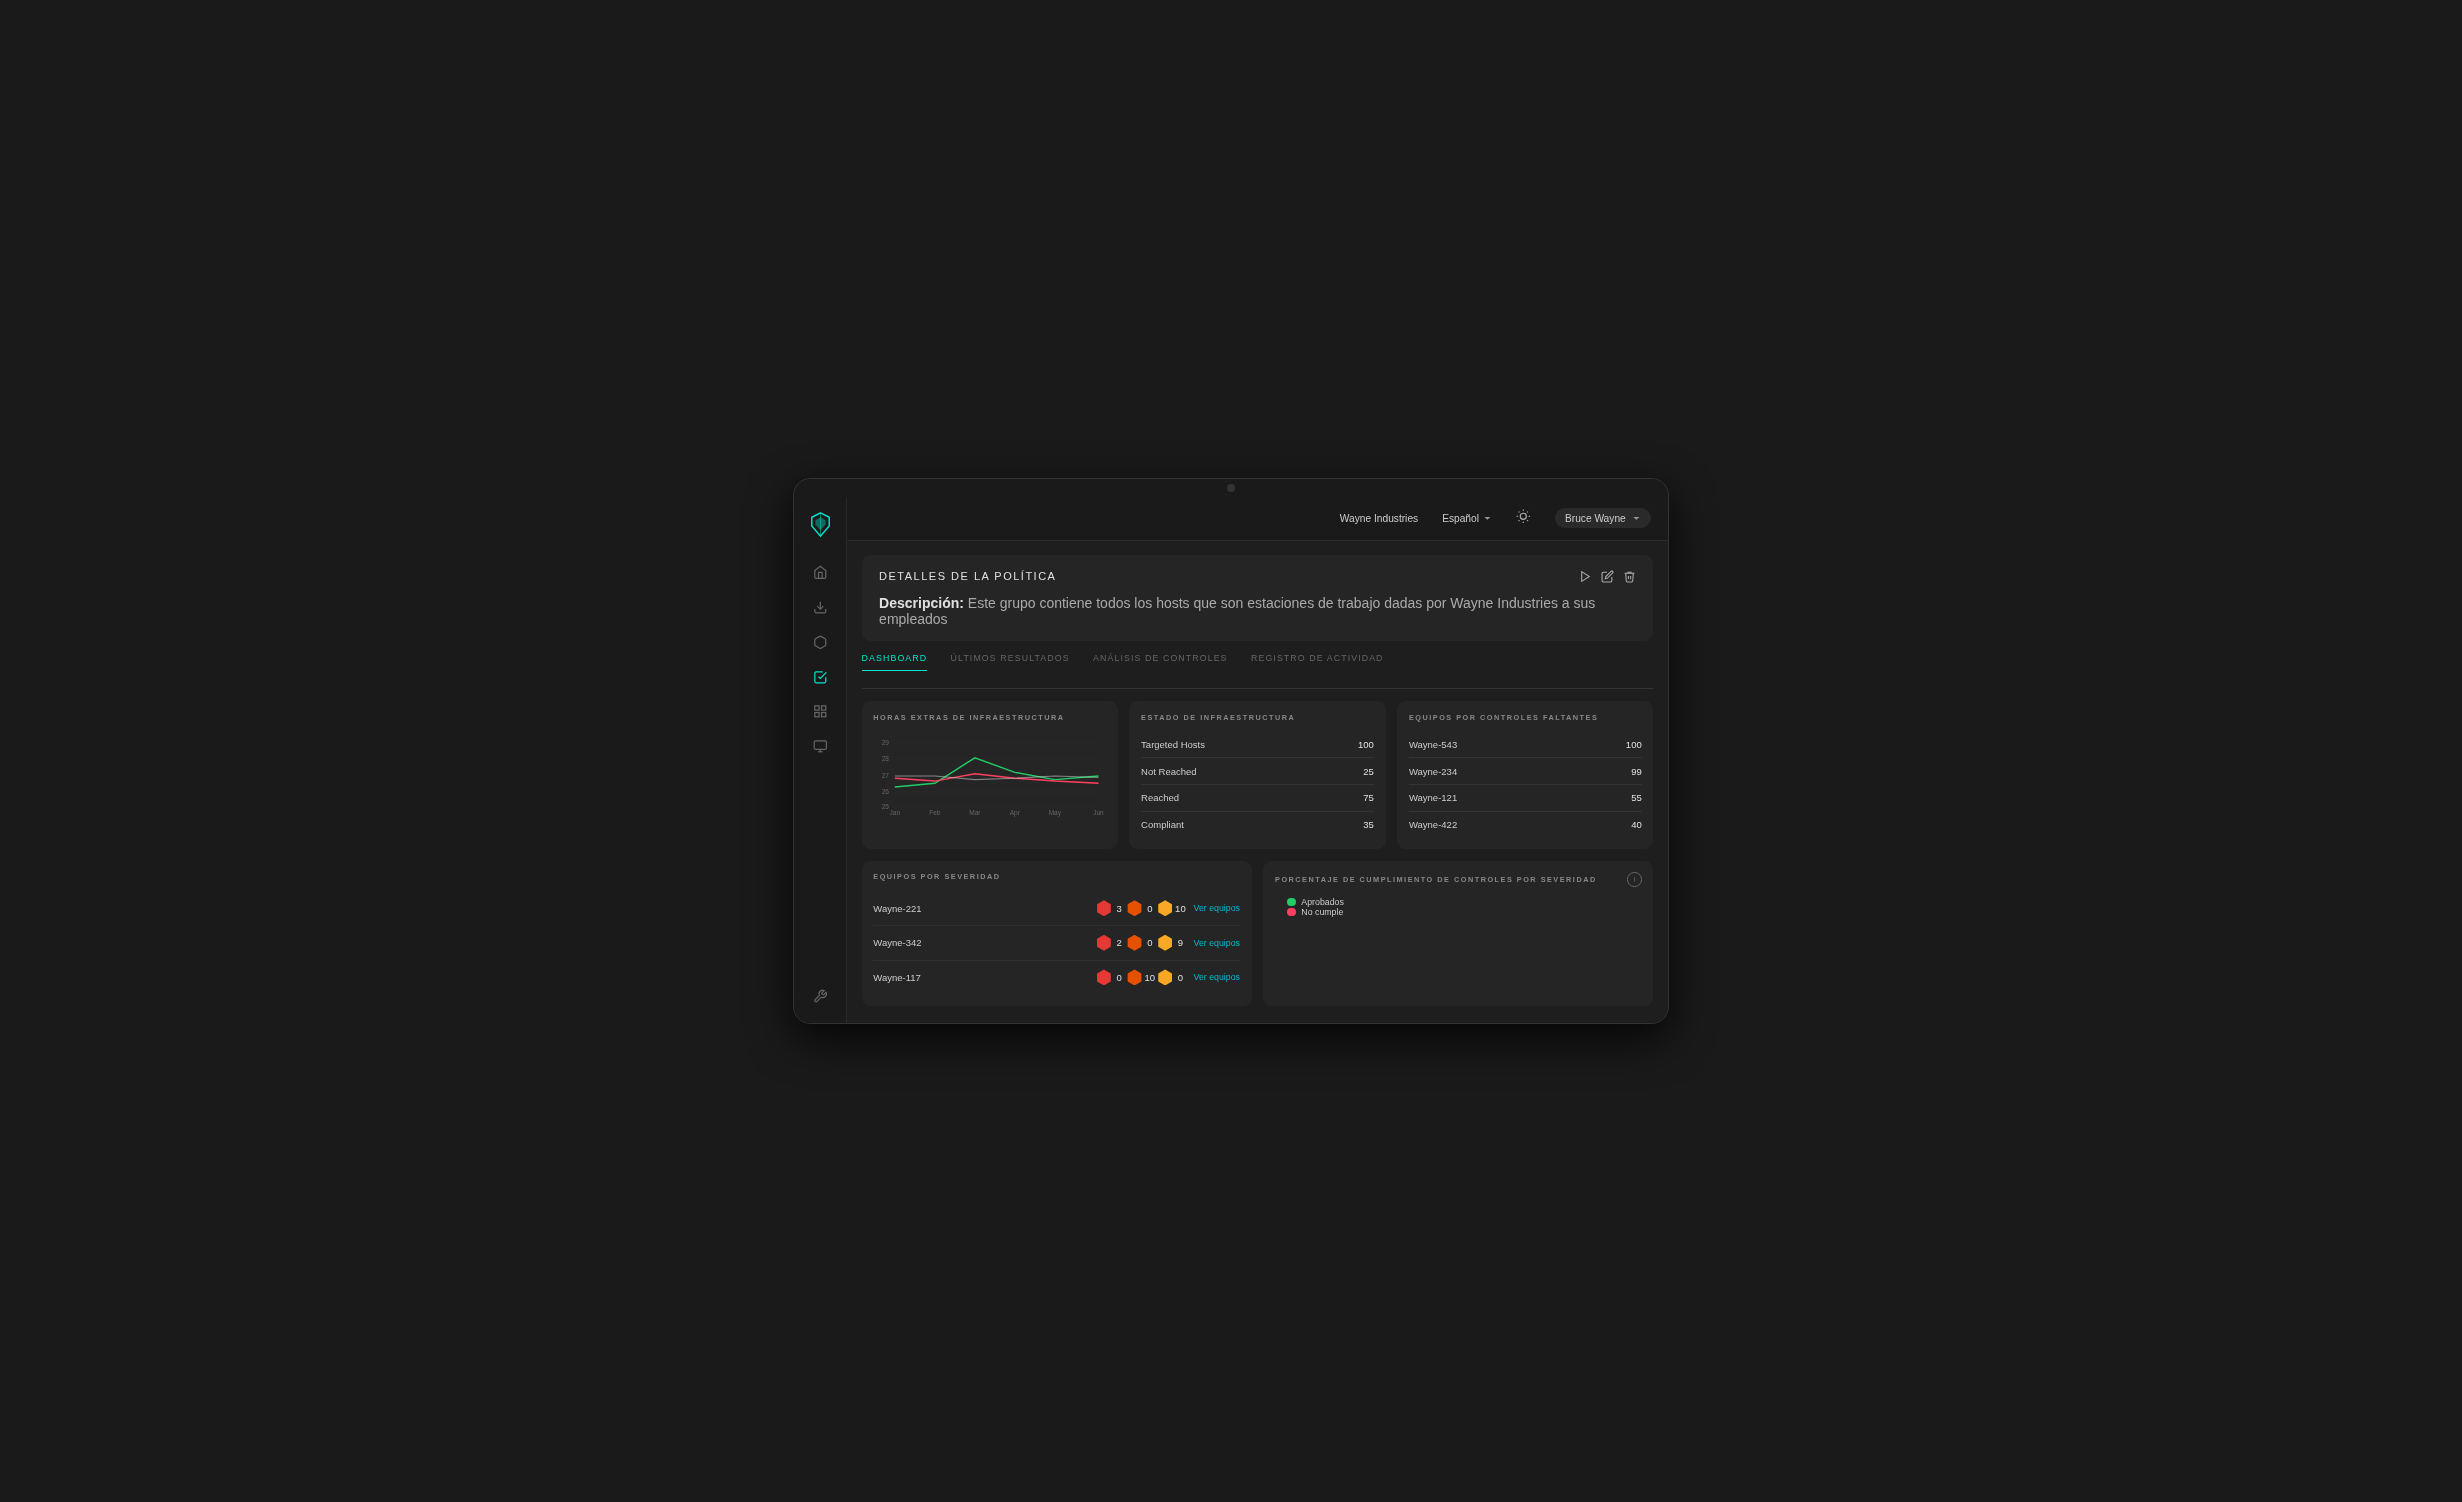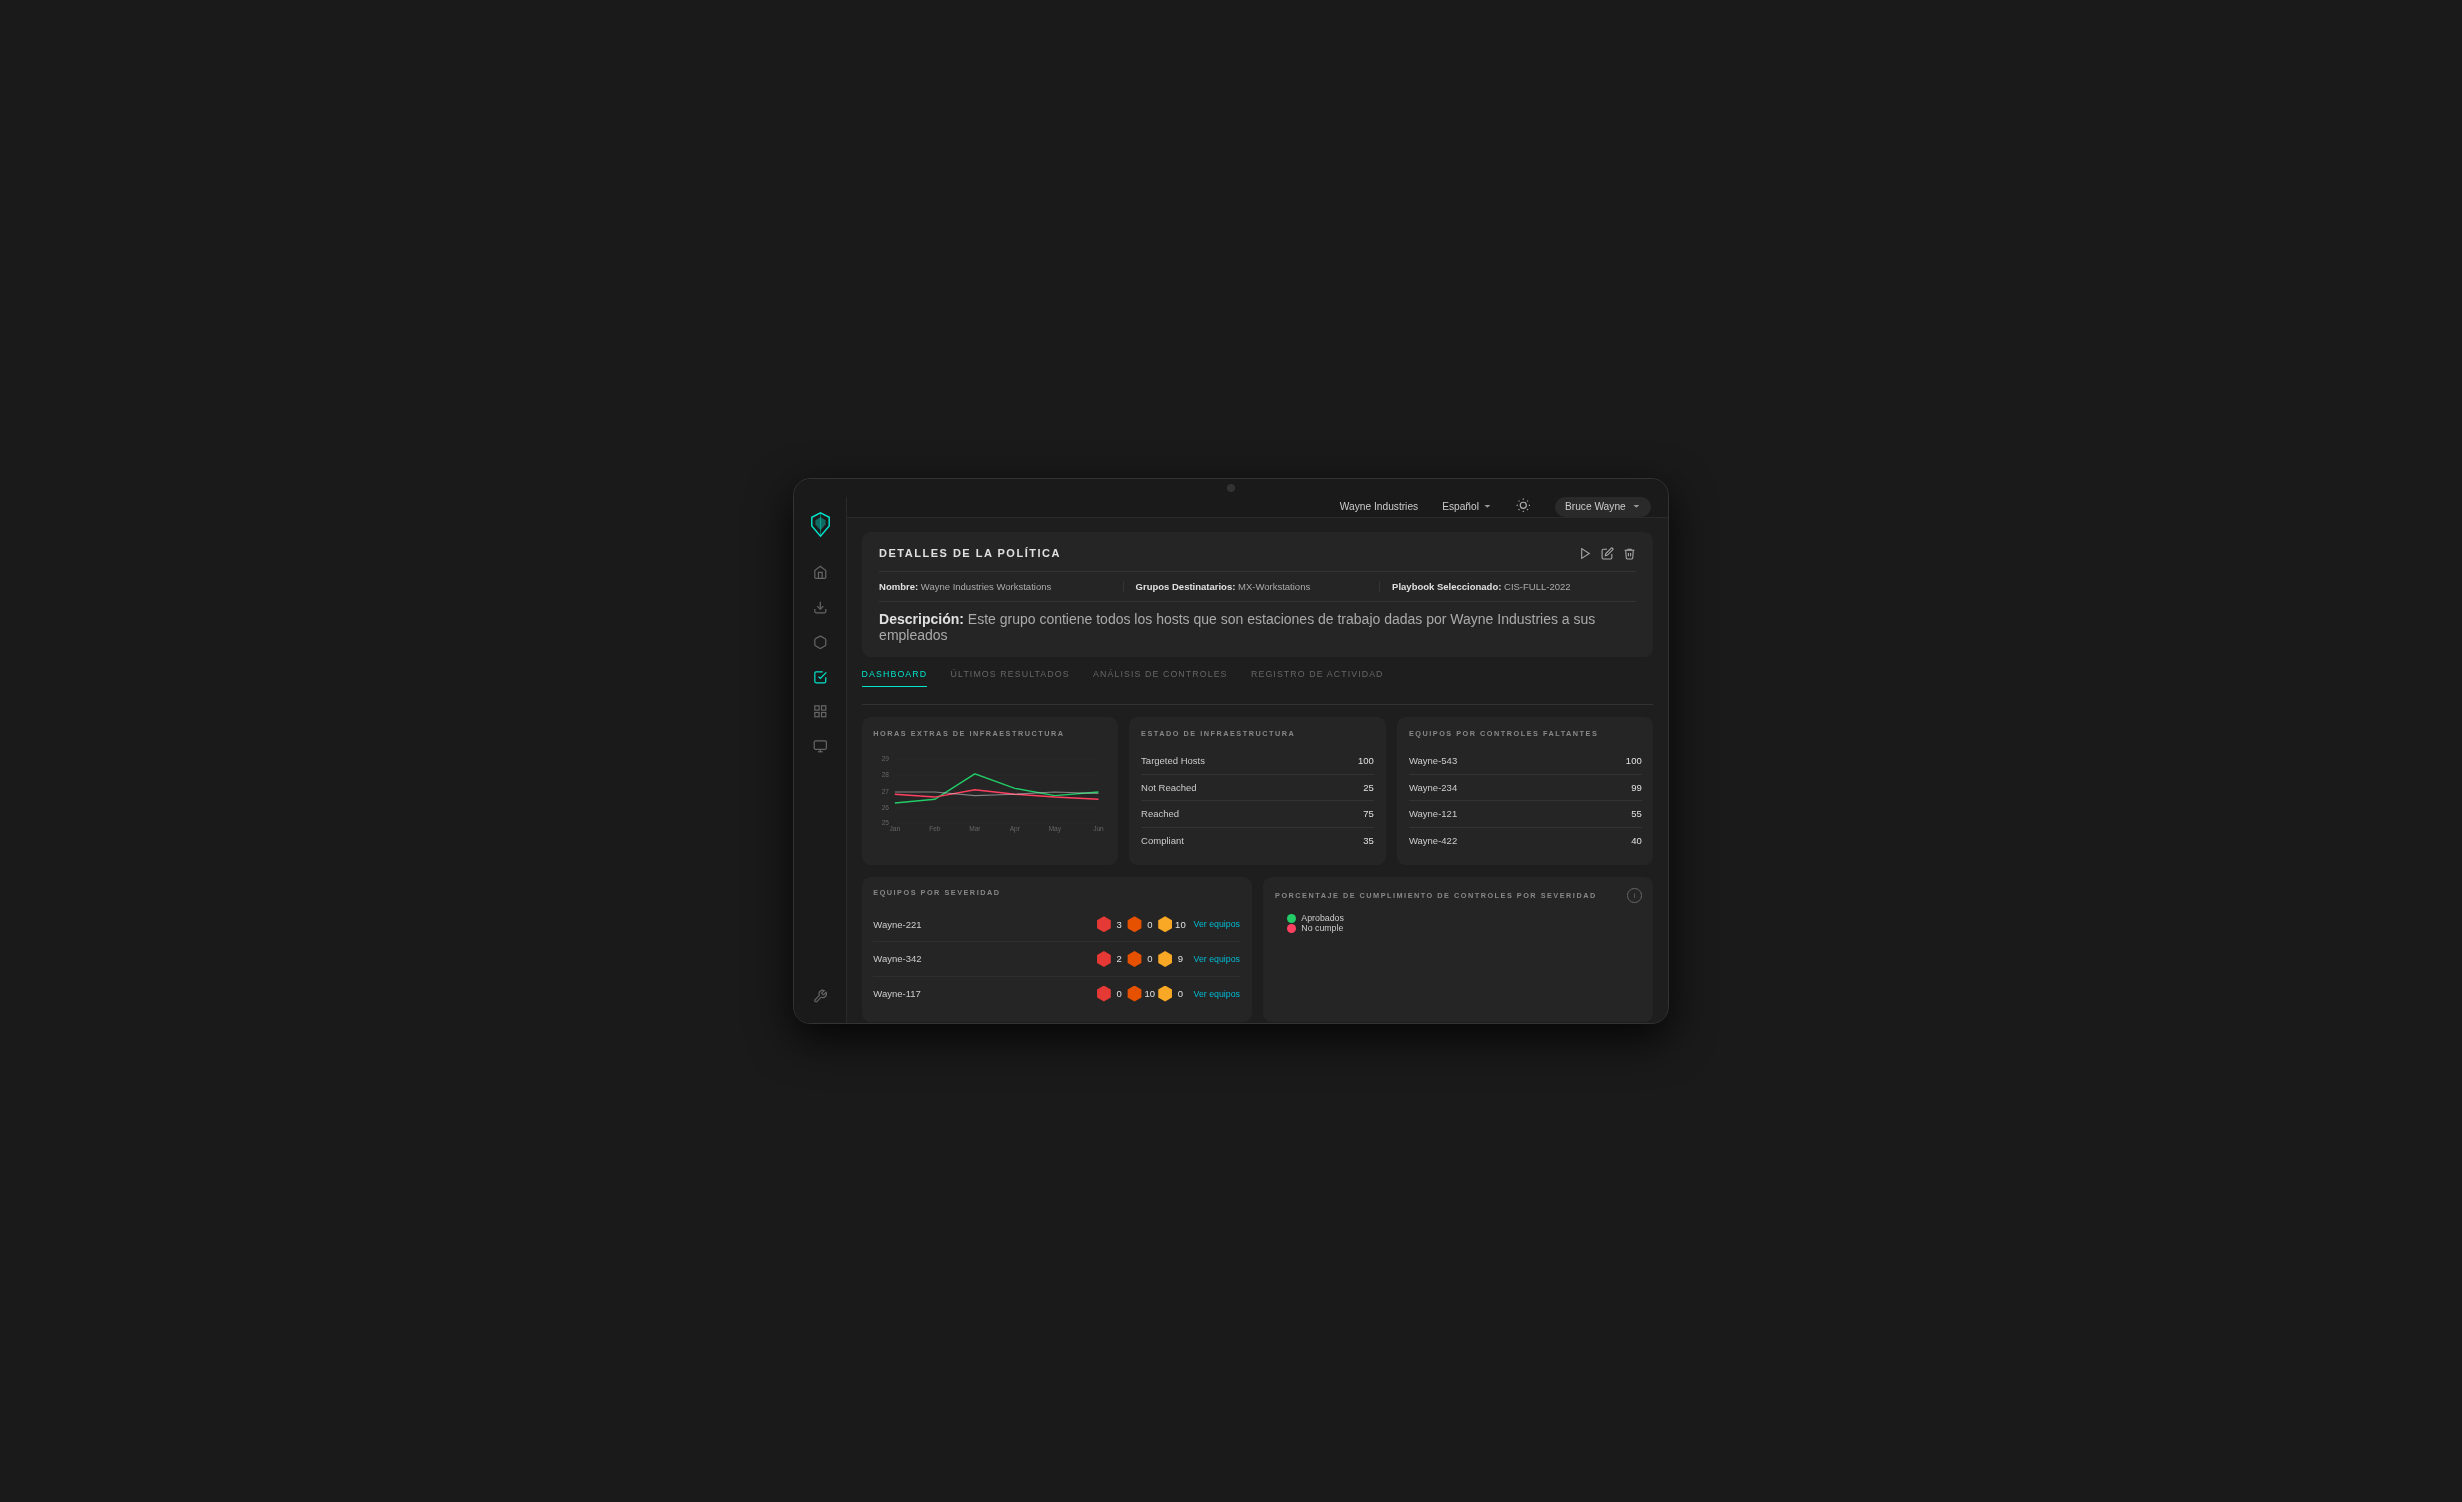--- a/index.html
+++ b/index.html
@@ -124,21 +124,21 @@
     }
     .policy-header {
       display: flex;
       align-items: center;
       justify-content: space-between;
       margin-bottom: 11.7px;
     }
     .policy-title {
       color: #e0e0e0;
       font-size: 11px;
-      font-weight: 700;
+      font-weight: 400;
       letter-spacing: 1.5px;
       text-transform: uppercase;
     }
     .policy-actions {
       display: flex;
       gap: 8.8px;
     }
     .policy-action-btn {
       color: #aaa;
       cursor: pointer;
@@ -464,34 +464,20 @@
                 <svg width="13" height="13" viewBox="0 0 24 24" fill="none" stroke="#aaa" stroke-width="2">
                     <polyline points="3 6 5 6 21 6"></polyline>
                     <path d="M19 6l-1 14a2 2 0 0 1-2 2H8a2 2 0 0 1-2-2L5 6"></path>
                     <path d="M10 11v6"></path>
                     <path d="M14 11v6"></path>
                     <path d="M9 6V4h6v2"></path>
                   </svg>
               </button>
             </div>
           </div>
-          <div class="policy-meta">
-            <div class="policy-meta-item">
-              <strong>Nombre:</strong>
-              <span>Wayne Industries Workstations</span>
-            </div>
-            <div class="policy-meta-item">
-              <strong>Grupos Destinatarios:</strong>
-              <span>MX-Workstations</span>
-            </div>
-            <div class="policy-meta-item">
-              <strong>Playbook Seleccionado:</strong>
-              <span>CIS-FULL-2022</span>
-            </div>
-          </div>
           <div class="policy-description">
             <strong>Descripción:</strong>
             <span>Este grupo contiene todos los hosts que son estaciones de trabajo dadas por Wayne Industries a sus empleados</span>
           </div>
         </div>
 
         <div class="tabs">
           <div class="tab active">DASHBOARD</div>
           <div class="tab">ÚLTIMOS RESULTADOS</div>
           <div class="tab">ANÁLISIS DE CONTROLES</div>

